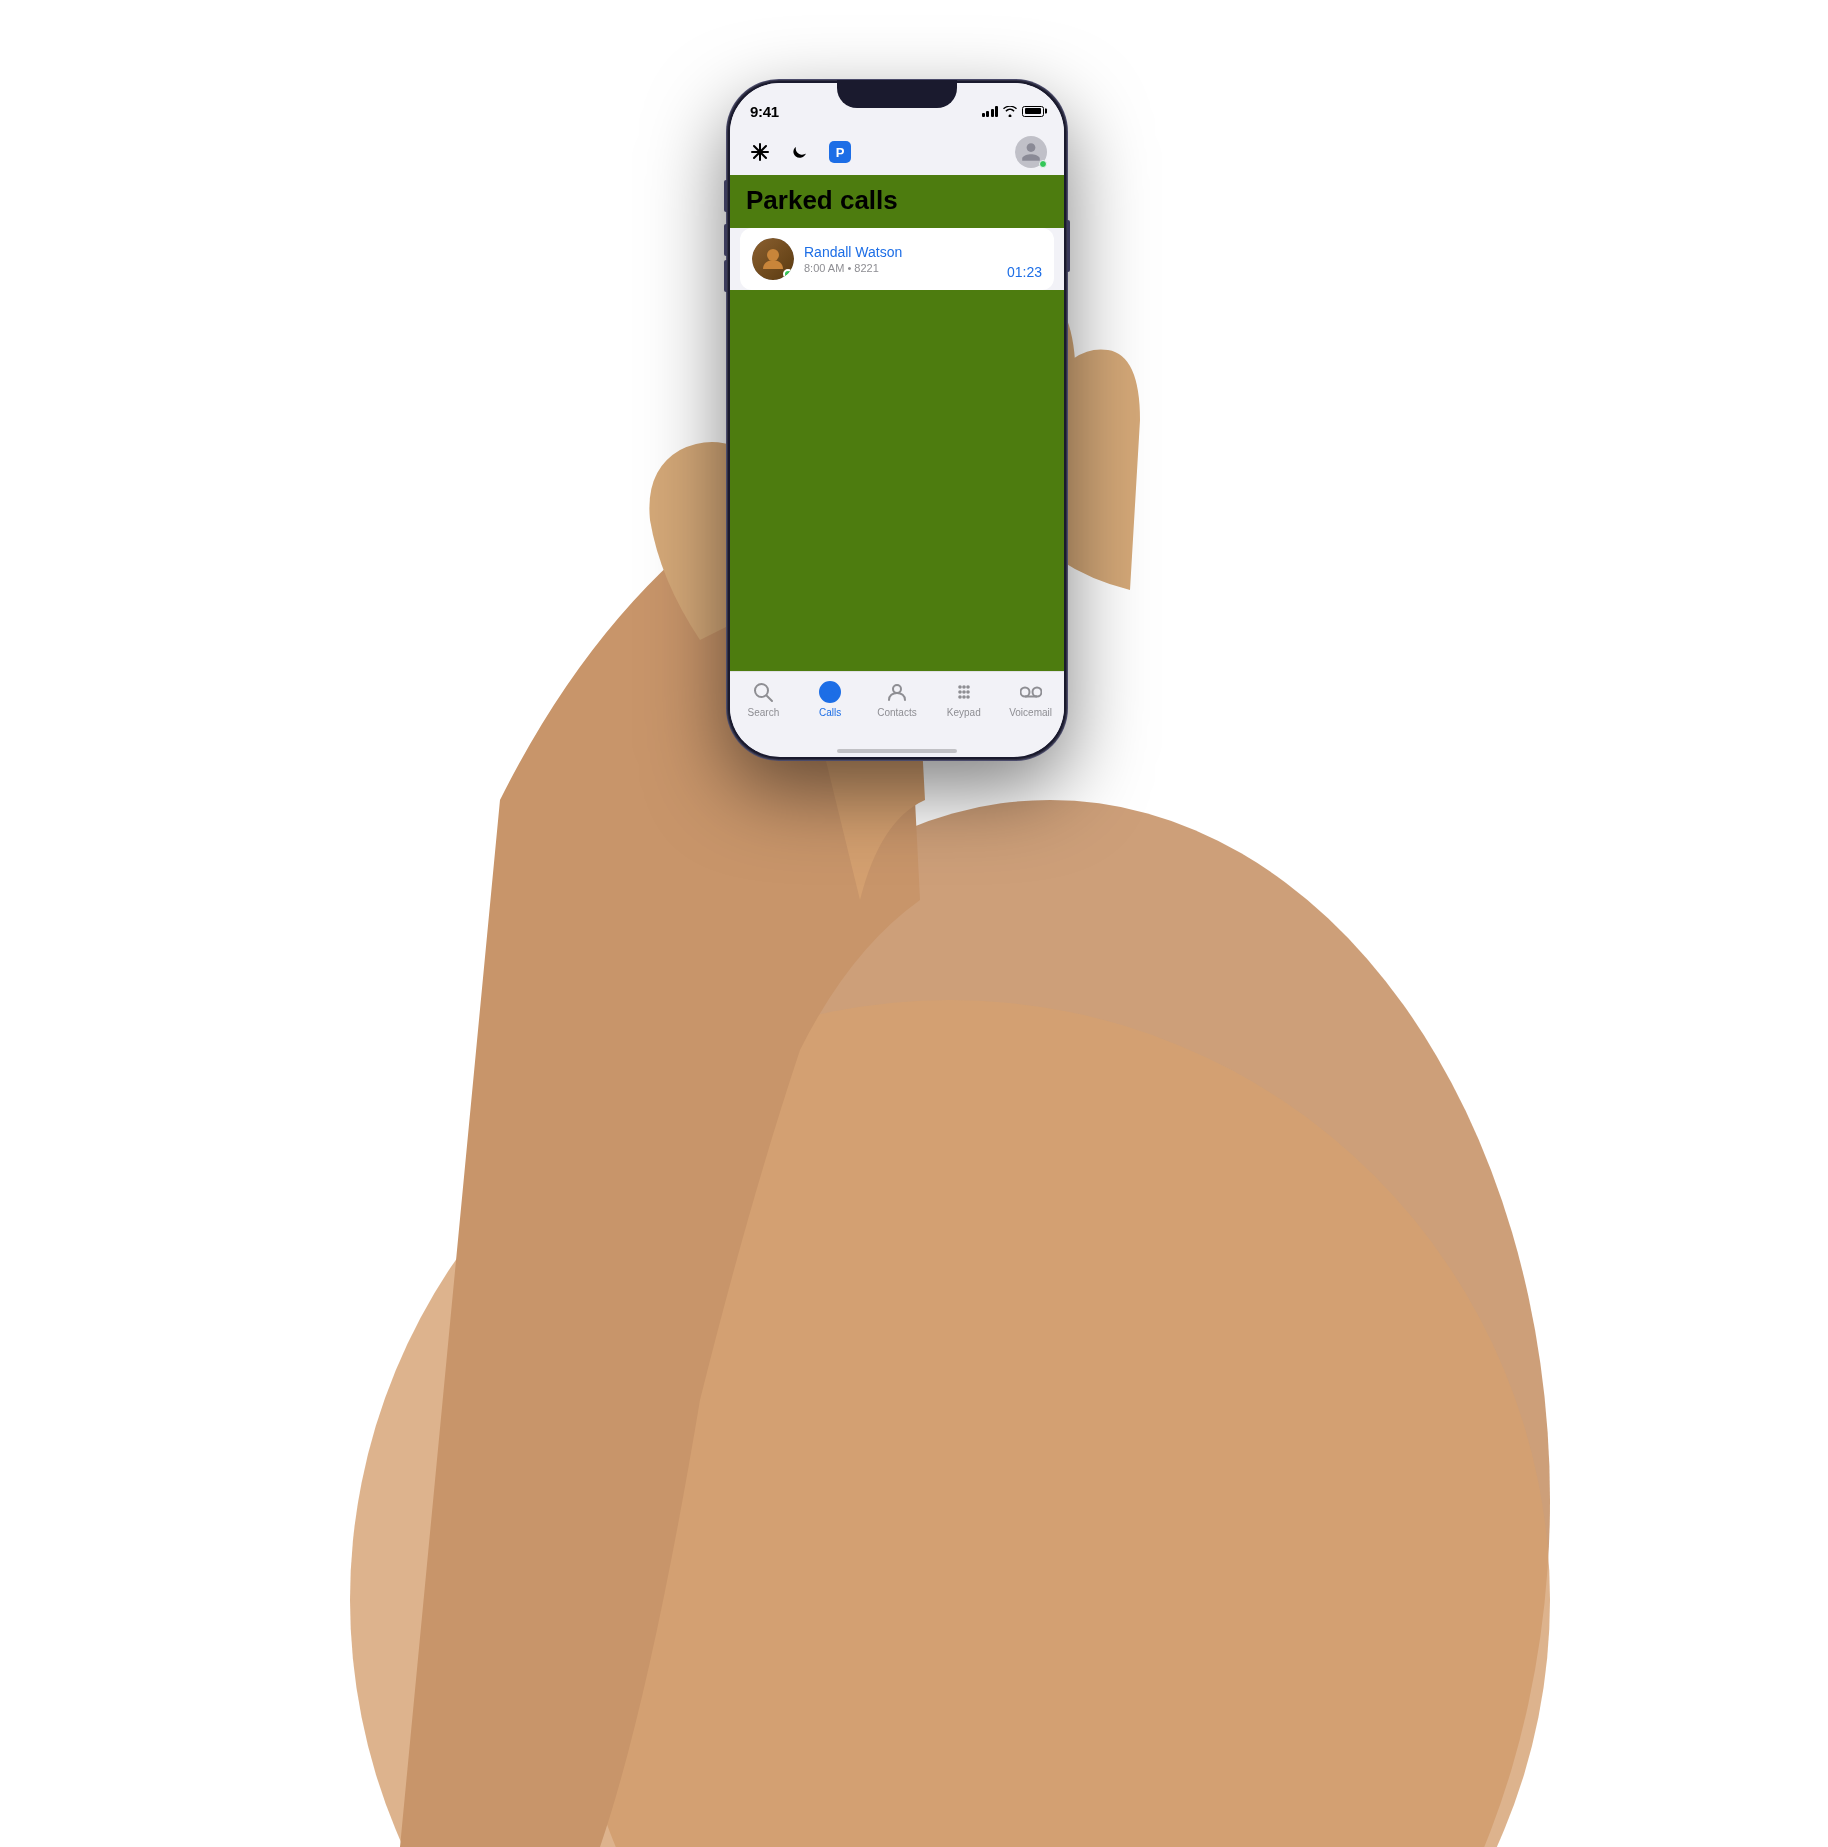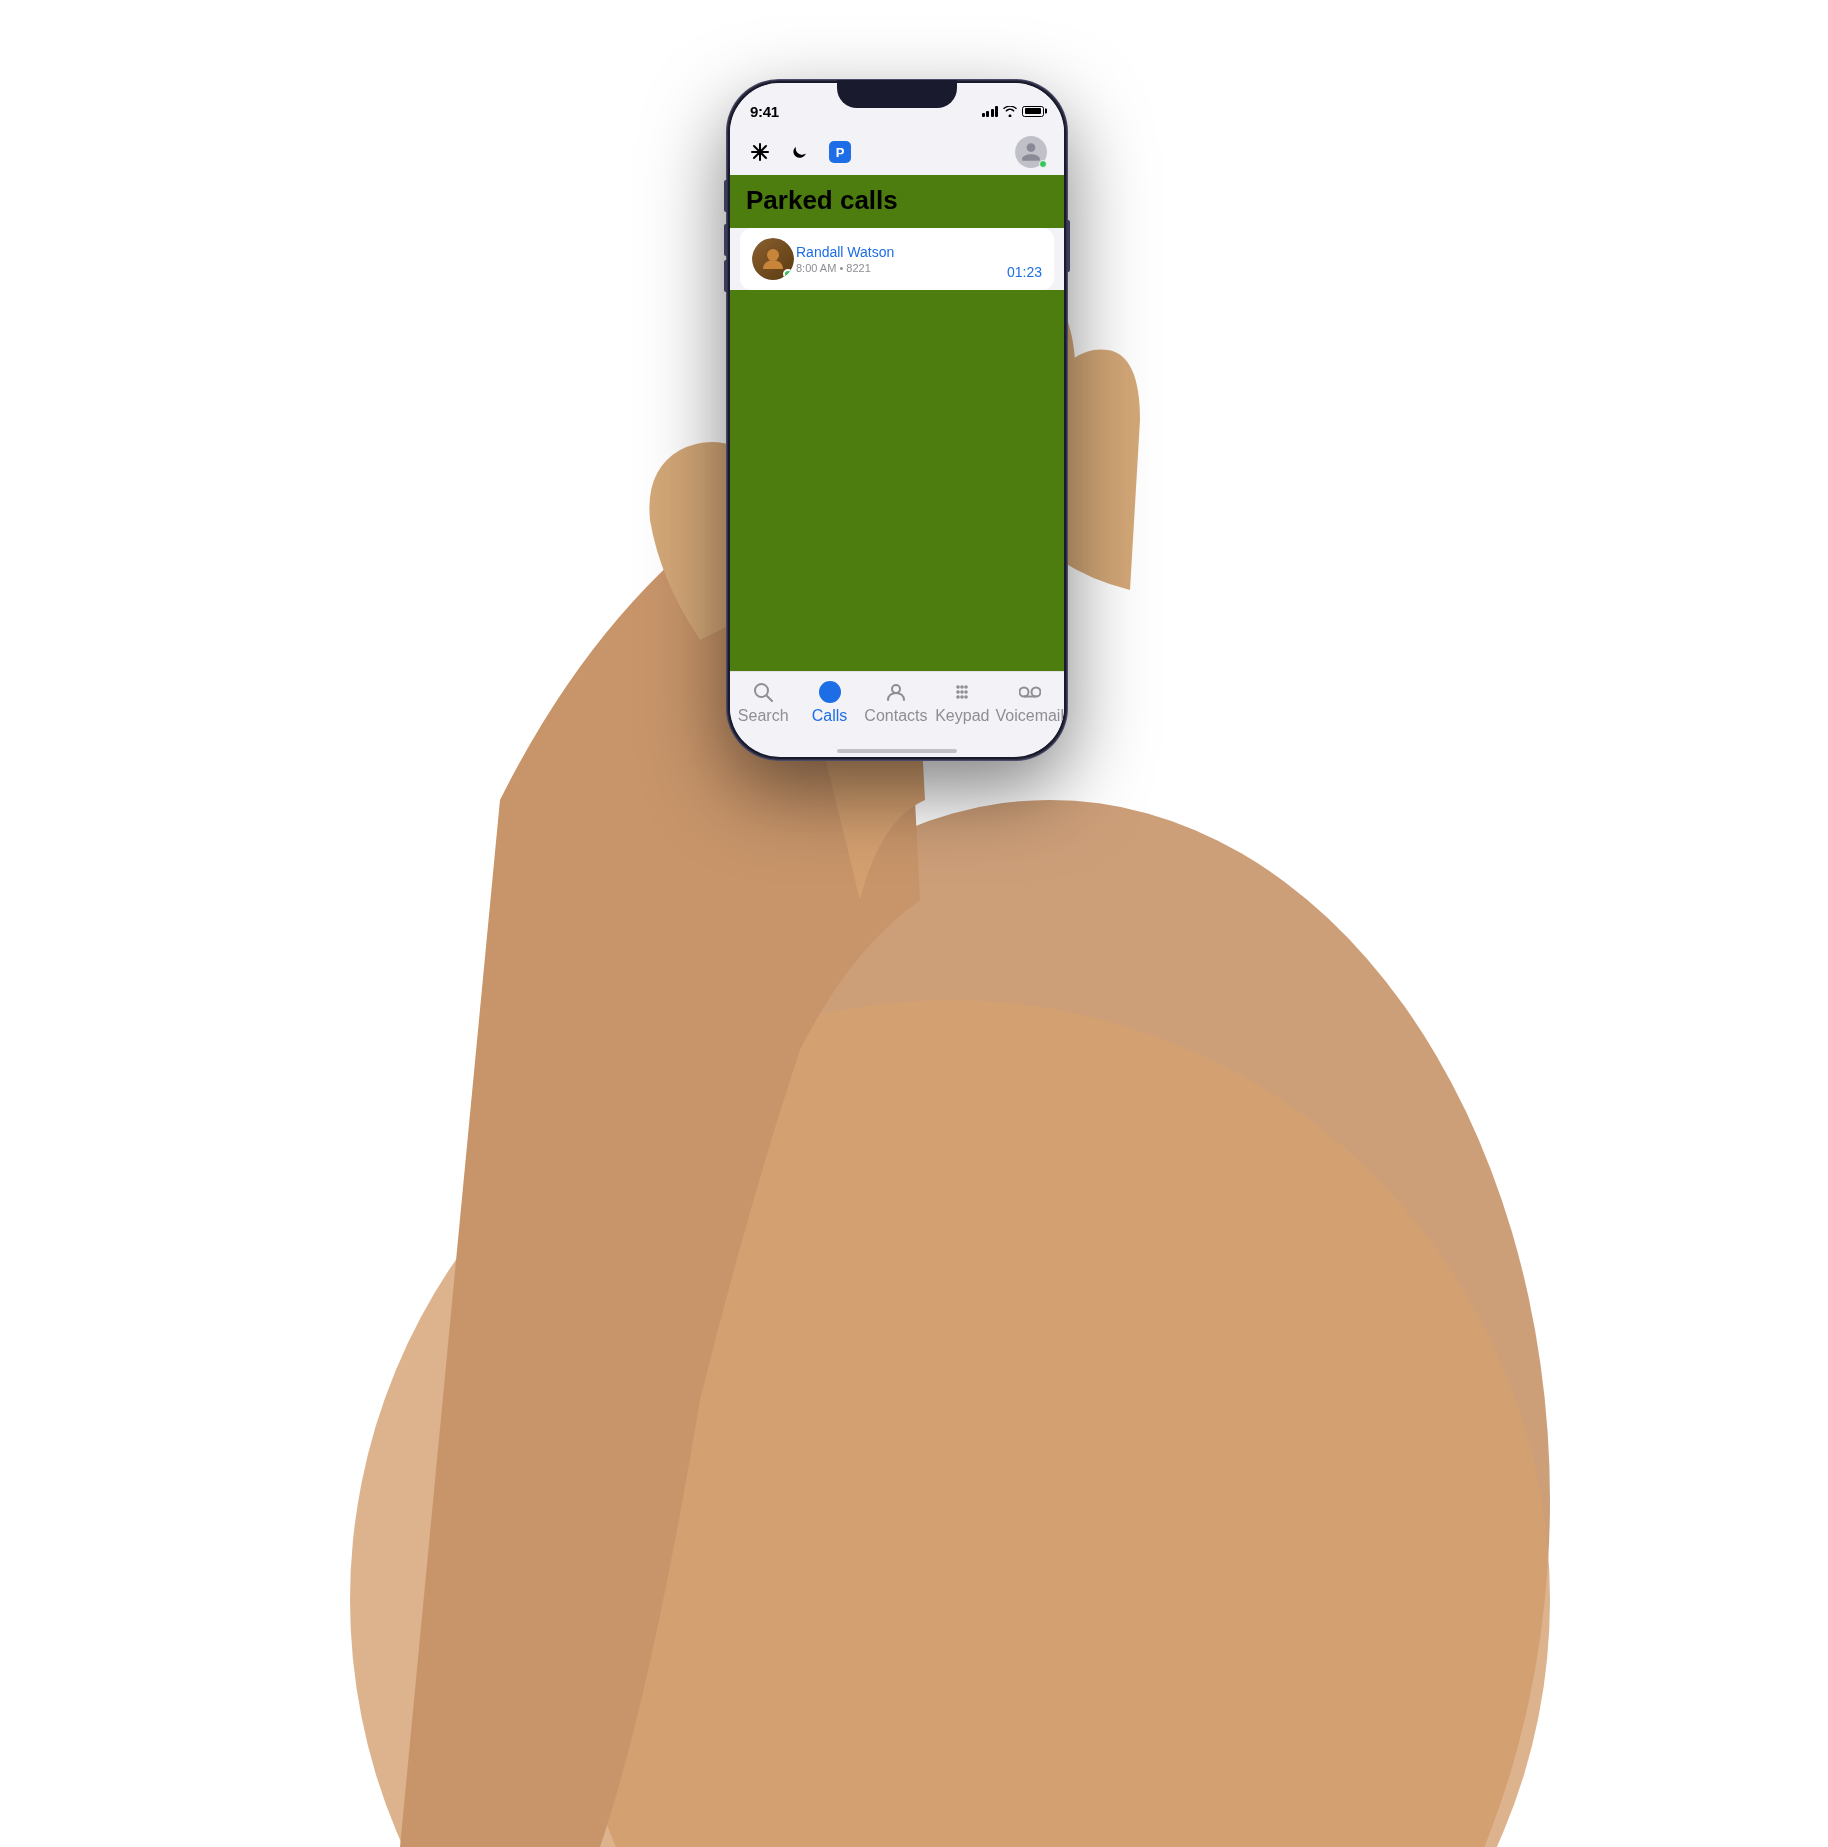--- a/index.html
+++ b/index.html
@@ -253,21 +253,21 @@
       background: #f2f2f7;
       padding: 0 10px;
     }
 
     .call-item {
       background: #ffffff;
       border-radius: 12px;
       padding: 10px 12px;
       display: flex;
       align-items: center;
-      gap: 2px;
+      gap: 10px;
       margin-bottom: 2px;
       cursor: pointer;
     }
 
     .call-avatar {
       width: 42px;
       height: 42px;
       border-radius: 50%;
       background: #c0c0c8;
       flex-shrink: 0;
@@ -343,21 +343,21 @@
 
     .nav-icon {
       width: 24px;
       height: 24px;
       display: flex;
       align-items: center;
       justify-content: center;
     }
 
     .nav-label {
-      font-size: 16px;
+      font-size: 10px;
       color: #8e8e93;
     }
 
     .nav-label.active {
       color: #1d6ee6;
     }
 
     .nav-icon.active svg path,
     .nav-icon.active svg circle,
     .nav-icon.active svg rect {

